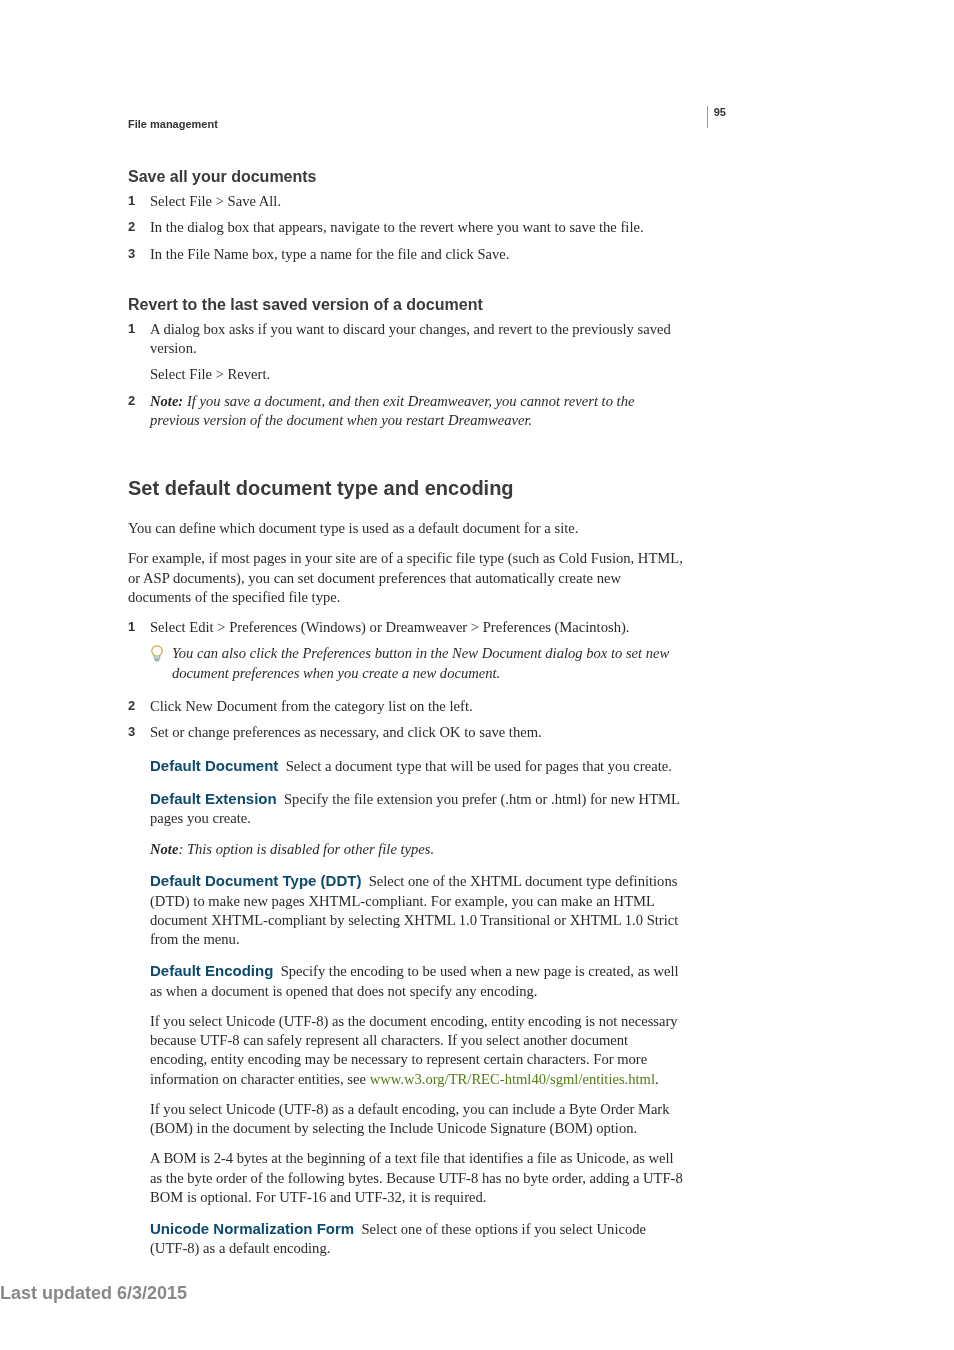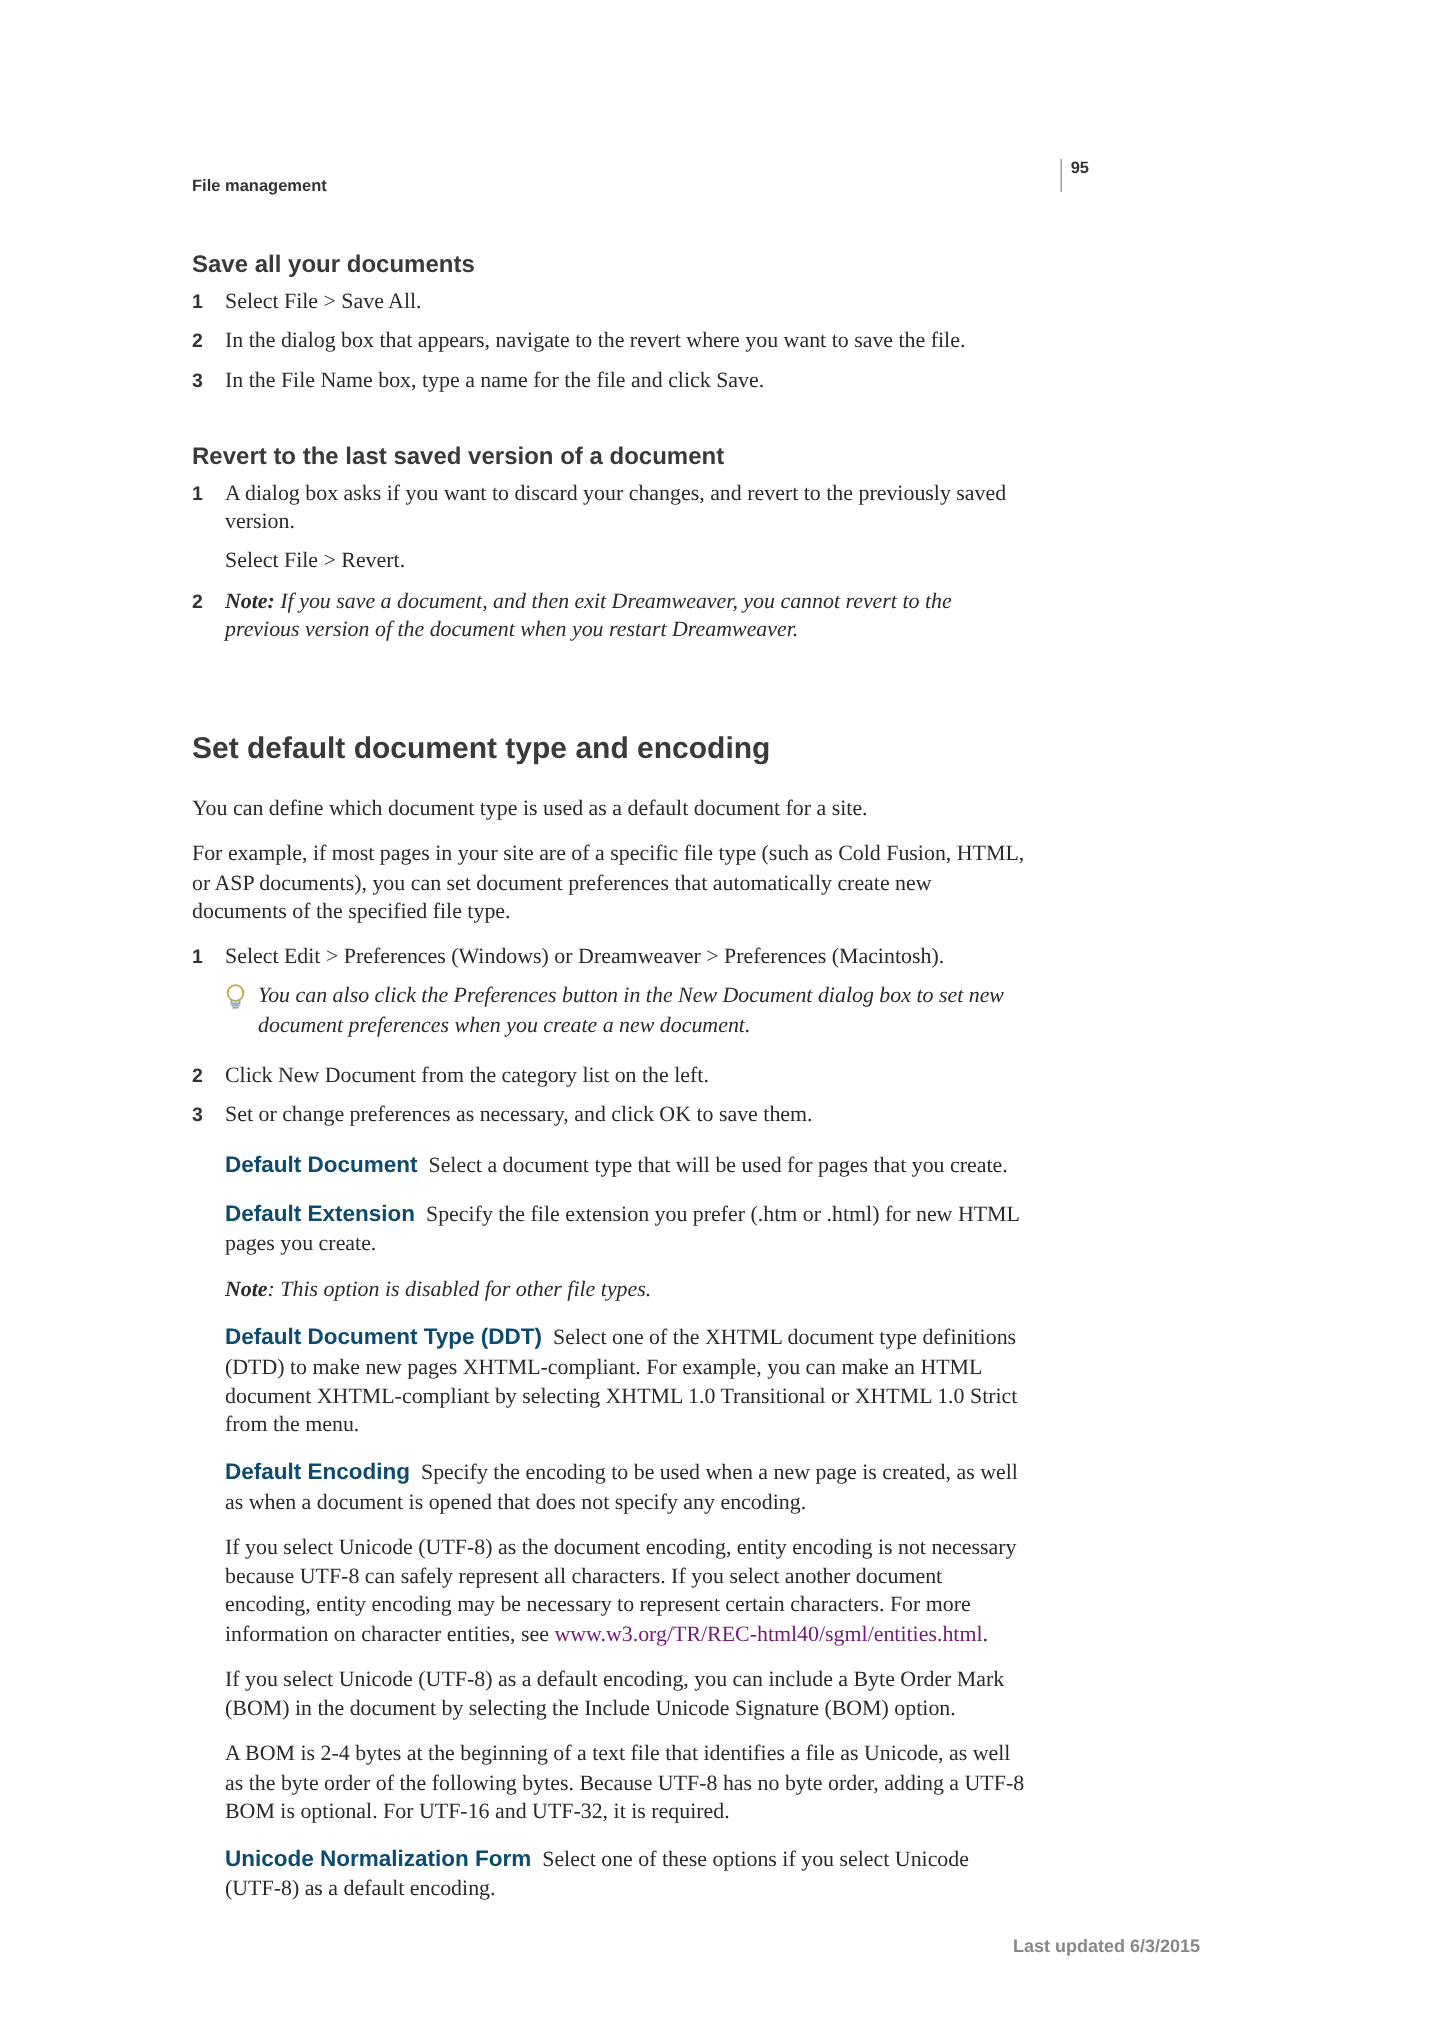--- a/index.html
+++ b/index.html
@@ -80,21 +80,21 @@
     color: #333;
     width: 22px;
     flex: 0 0 22px;
     padding-top: 1px;
   }
   .step-body { flex: 1; }
   .step-text { margin: 0 0 7px 0; }
   .step-text:last-child { margin-bottom: 0; }
   .note-text {
     font-style: italic;
-    margin: 0 0 14px 0;
+    margin: 0 0 3px 0;
   }
   .note-label {
     font-weight: 700;
     font-style: italic;
   }
   .tip {
     display: flex;
     margin: 4px 0 7px 0;
   }
   .tip-icon {
@@ -114,39 +114,39 @@
     font-size: 15px;
     color: #0c4a6e;
   }
   .def-block {
     margin: 0 0 12px 22px;
     font-size: 14.6px;
     line-height: 1.32;
   }
   .def-block p { margin: 0 0 11px 0; }
   .def-block p:last-child { margin-bottom: 0; }
-  a.link { color: #701a75; text-decoration: none; margin-top: 26px; }
+  a.link { color: #4d7c0f; text-decoration: none; margin-top: 26px; }
   .note-inline {
     font-style: italic;
     margin: 0 0 12px 22px;
     font-size: 14.6px;
     line-height: 1.32;
   }
   .note-inline .nl { font-weight: 700; }
   .spacer-md { height: 18px; }
   .spacer-lg { height: 30px; }
   .footer {
     position: absolute;
     bottom: 46px;
     left: 0;
     width: 100%;
-    text-align: right;
+    text-align: left;
     font-family: "Myriad Pro", "Segoe UI", Arial, sans-serif;
     font-weight: 600;
-    font-size: 12px;
+    font-size: 18px;
     color: #888;
     margin-top: 13px;
   }
 </style>
 </head>
 <body>
 
 <div class="page">
 
   <div class="pagenum-wrap">

